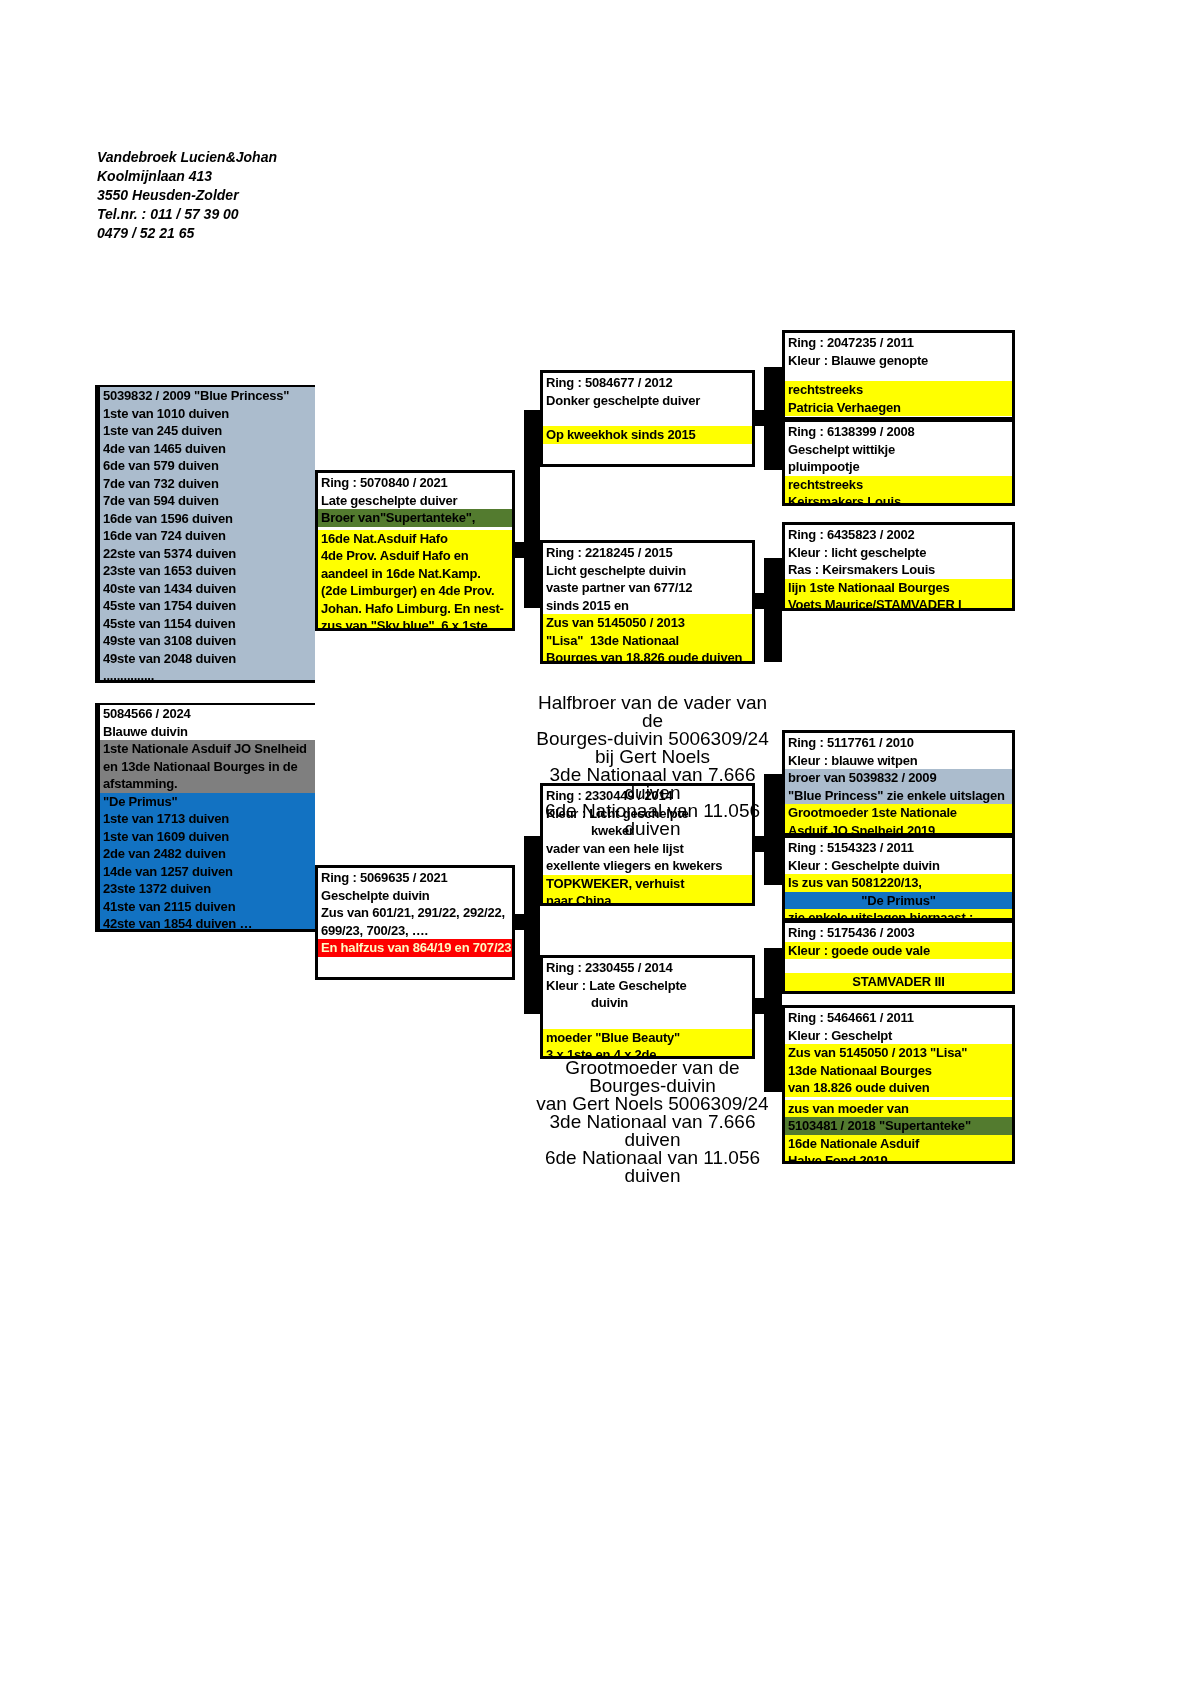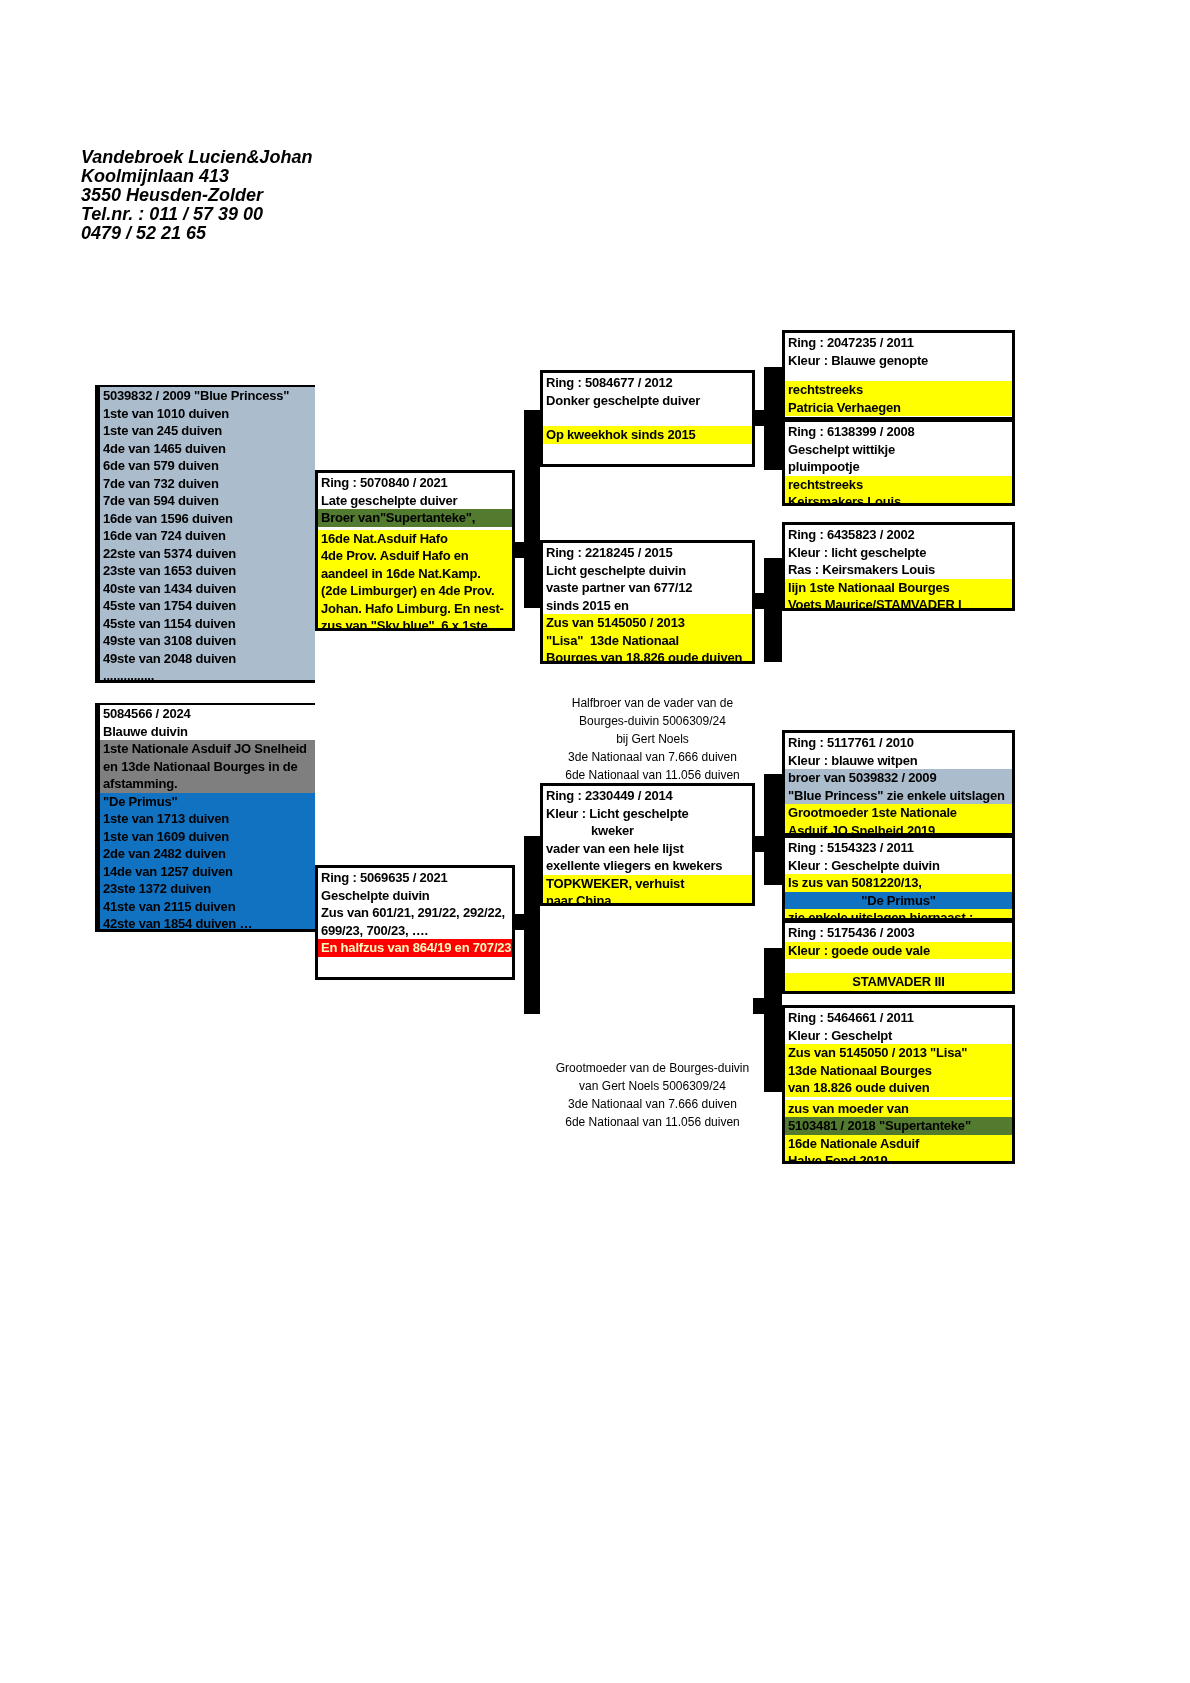--- a/index.html
+++ b/index.html
@@ -1,38 +1,38 @@
 <!DOCTYPE html>
 <html><head>
 <meta charset="utf-8">
 <style>
   html,body{margin:0;padding:0;background:#e8e8e8;}
   .canvas{position:relative;width:1190px;height:1683px;background:#ffffff;overflow:hidden;
           font-family:"Liberation Sans","DejaVu Sans",sans-serif;}
-  .header{position:absolute;left:81px;top:148px;font-weight:bold;font-style:italic;
-          font-size:18px;line-height:19px;color:#000;}
+  .header{position:absolute;left:97px;top:148px;font-weight:bold;font-style:italic;
+          font-size:14px;line-height:19px;color:#000;}
   .box{position:absolute;background:#fff;border:3px solid #000;box-sizing:border-box;
        overflow:hidden;padding-top:1px;}
   .panel{position:absolute;border-left:5px solid #000;border-top:2px solid #000;
          border-bottom:3px solid #000;box-sizing:border-box;overflow:hidden;}
   .row{font-size:13px;font-weight:bold;line-height:17.5px;height:17.5px;
        padding:0 3px;white-space:pre;letter-spacing:-0.2px;color:#000;overflow:hidden;}
   .bg-w{background:transparent;}
   .bg-y{background:#ffff00;}
   .bg-g{background:#537b2f;}
   .bg-s{background:#abbccd;}
   .bg-gr{background:#7f7f7f;}
   .bg-b{background:#1272c2;}
   .bg-r{background:#fe0000;color:#fef9c3;}
   .center{text-align:center;}
   .indent{padding-left:48px;}
   .gaprow{width:100%;}
   .steelfill{background:#abbccd;}
   .connector{position:absolute;background:#000;}
-  .note{position:absolute;font-size:12px;font-weight:normal;line-height:18px;
+  .note{position:absolute;font-size:19px;font-weight:normal;line-height:18px;
         text-align:center;color:#000;}
 </style>
 </head>
 <body>
 
 <div class="canvas">
 
   <div class="header">
     <div>Vandebroek Lucien&amp;Johan</div>
     <div>Koolmijnlaan 413</div>
@@ -113,20 +113,28 @@
     </div>
   <div class="box" style="left:540px;top:783px;width:215px;height:123px">
       <div class="row bg-w">Ring : 2330449 / 2014</div>
       <div class="row bg-w">Kleur : Licht geschelpte</div>
       <div class="row bg-w indent">kweker</div>
       <div class="row bg-w">vader van een hele lijst</div>
       <div class="row bg-w">exellente vliegers en kwekers</div>
       <div class="row bg-y">TOPKWEKER, verhuist</div>
       <div class="row bg-y">naar China</div>
     </div>
+  <div class="box" style="left:540px;top:955px;width:215px;height:104px">
+      <div class="row bg-w">Ring : 2330455 / 2014</div>
+      <div class="row bg-w">Kleur : Late Geschelpte</div>
+      <div class="row bg-w indent">duivin</div>
+      <div class="gaprow" style="height: 17px;"></div>
+      <div class="row bg-y">moeder "Blue Beauty"</div>
+      <div class="row bg-y">3 x 1ste en 4 x 2de</div>
+    </div>
 
   <div class="box" style="left:782px;top:330px;width:233px;height:90px">
       <div class="row bg-w">Ring : 2047235 / 2011</div>
       <div class="row bg-w">Kleur : Blauwe genopte</div>
       <div class="gaprow" style="height: 12px;"></div>
       <div class="row bg-y">rechtstreeks</div>
       <div class="row bg-y">Patricia Verhaegen</div>
     </div>
   <div class="box" style="left:782px;top:419px;width:233px;height:87px">
       <div class="row bg-w">Ring : 6138399 / 2008</div>

